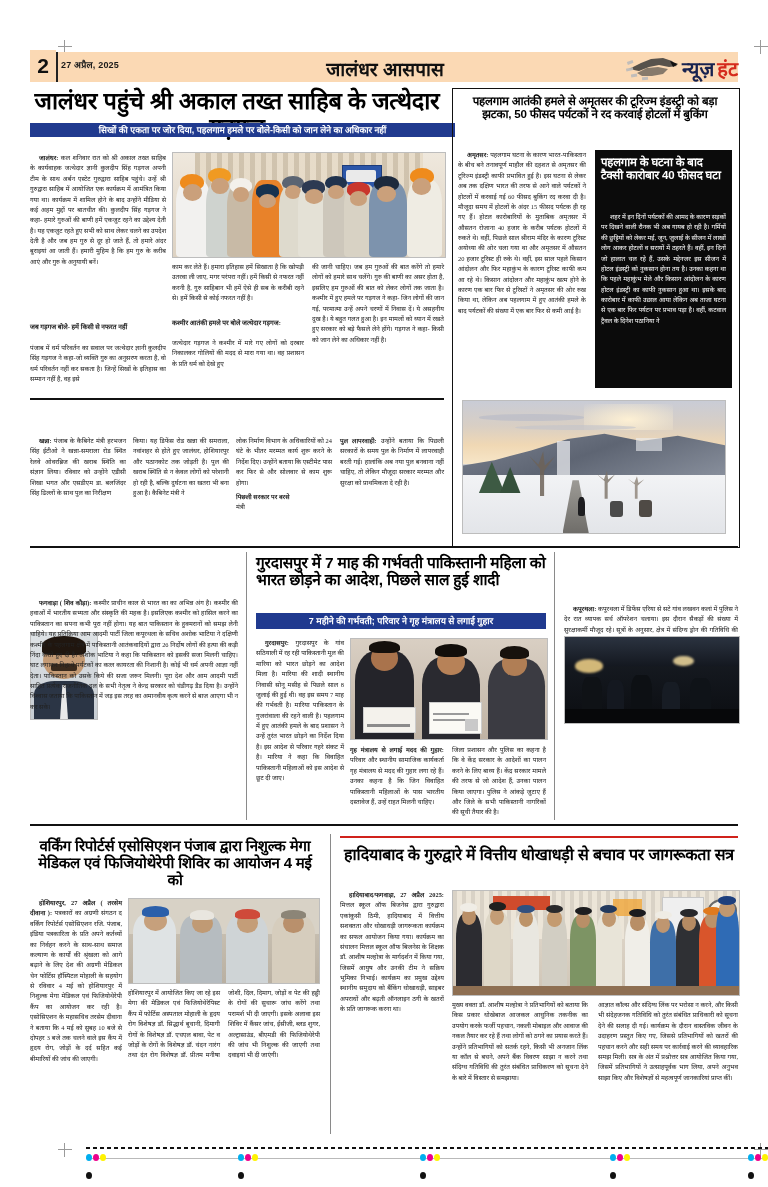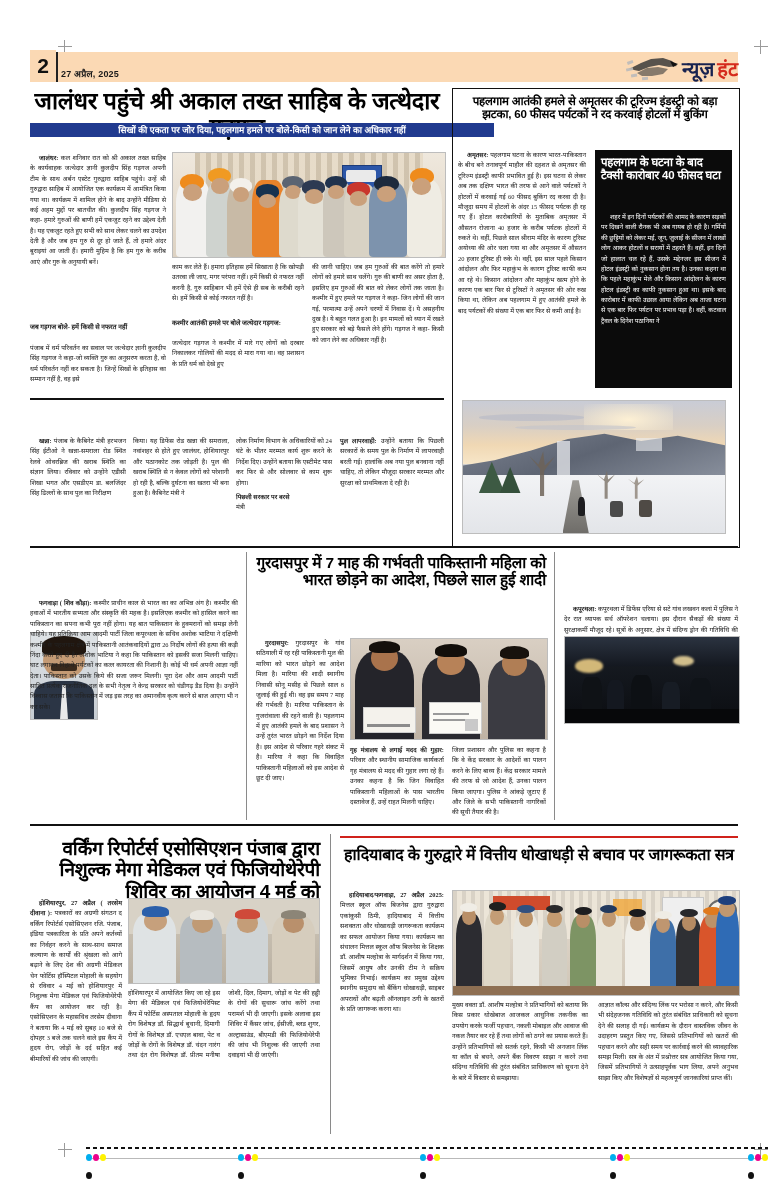--- a/index.html
+++ b/index.html
@@ -29,21 +29,21 @@
   .regdots i { display:inline-block; width:6px; height:7px; border-radius:50%; margin-right:1px; vertical-align:top;}
   .d-c { background:#00AEEF; } .d-m { background:#EC008C; } .d-y { background:#FFF200; } .d-k { background:#111; }
 
   
   .masthead { position:absolute; left:30px; top:52px; width:708px; height:30px;
       background:#fbd9b4; }
   .pageno { position:absolute; left:30px; top:50px; width:26px; height:32px;
       display:flex; align-items:center; justify-content:center;
       font-family:"Liberation Sans", sans-serif; font-weight:bold; font-size:21px; color:#111;
       background:#fbd9b4; }
-  .pagedate { position:absolute; left:61px; top:67px; font-size:9px; color:#1a1a1a;
+  .pagedate { position:absolute; left:61px; top:58px; font-size:9px; color:#1a1a1a;
       font-family:"Liberation Sans", sans-serif; font-weight:bold; letter-spacing:.2px;}
   .vdiv { position:absolute; left:56px; top:52px; width:2px; height:30px; background:#222; }
   .section-title { position:absolute; left:290px; top:56px; width:190px; text-align:center;
       font-family:"Liberation Sans", sans-serif; font-weight:bold; font-size:19px; color:#111; }
   .brand { position:absolute; right:30px; top:54px; height:28px; display:flex; align-items:center; gap:3px; }
   .brand .bird { width:54px; height:26px; position:relative; }
   .brand .txt1 { font-family:"Liberation Sans", sans-serif; font-weight:bold; font-size:20px; color:#17224f; }
   .brand .txt2 { font-family:"Liberation Sans", sans-serif; font-weight:bold; font-size:20px; color:#d52b1e; }
 
   
@@ -78,20 +78,21 @@
 
   <div class="cropmark cm-tl"></div>
   <div class="cropmark cm-tr"></div>
   <div class="cropmark cm-bl"></div>
   <div class="cropmark cm-br"></div>
 
   <div class="masthead"></div>
   <div class="pageno">2</div>
   <div class="vdiv"></div>
   <div class="pagedate">27 अप्रैल, 2025</div>
+  <div class="section-title">जालंधर आसपास</div>
 
   <div class="brand">
     <div class="bird">
       <svg width="54" height="26" viewBox="0 0 54 26">
         <g fill="#3a3a3a">
           <path d="M4 14 L16 8 L26 4 L38 3 L47 6 L52 11 L44 12 L34 10 L24 12 L14 16 Z" opacity=".85"></path>
           <path d="M12 18 L22 13 L33 12 L43 14 L38 19 L27 21 L17 21 Z" opacity=".6"></path>
           <path d="M45 6 L53 9 L48 12 Z" fill="#111"></path>
         </g>
         <g fill="#bbb" opacity=".9">
@@ -102,21 +103,21 @@
         </g>
       </svg>
     </div>
     <span class="txt1">न्यूज़</span>
     <span class="txt2">हंट</span>
   </div>
 
   <div style="position:absolute;left:30px;top:88px;width:414px;">
     <div class="hl" style="font-size:23.5px;text-align:center;">जालंधर पहुंचे श्री अकाल तख्त साहिब के जत्थेदार गड़गज</div>
   </div>
-  <div class="subbar" style="position:absolute;left:30px;top:123px;width:464px;height:14px;
+  <div class="subbar" style="position:absolute;left:30px;top:123px;width:425px;height:14px;
        font-size:8.8px;line-height:14px;">सिखों की एकता पर जोर दिया, पहलगाम हमले पर बोले-किसी को जान लेने का अधिकार नहीं</div>
 
   <div class="photo" style="left:172px;top:152px;width:272px;height:104px;">
     <div style="position:absolute;inset:0;background:linear-gradient(#efe8dd,#ddd2c2);"></div>
     <div style="position:absolute;left:8%;top:0;width:84%;height:62%;background:repeating-linear-gradient(90deg,#cbbda6 0 5px,#e6dac6 5px 11px);opacity:.85;"></div>
     <div style="position:absolute;left:62%;top:12%;width:14%;height:34%;background:#2c56a8;border:1px solid #1d3c7a;"></div>
     <div style="position:absolute;left:63.5%;top:16%;width:11%;height:12%;background:#eaeaea;border-radius:2px;"></div>
     <div class="crowd">
       <div class="pers" style="left:1%;width:13%;height:74%;background:#f2f1ef;"></div>
       <div class="turb" style="left:2.5%;top:20%;width:9%;height:16%;background:#ef8b1c;"></div>
@@ -160,21 +161,21 @@
 
   <div class="body-col" style="position:absolute;left:172px;top:262px;width:132px;">काम कर लेते हैं। हमारा इतिहास हमें सिखाता है कि खोपड़ी उतरवा ली जाए, मगर परंपरा नहीं। हमें किसी से नफरत नहीं करनी है, गुरु साहिबान भी हमें ऐसे ही सब के करीबी रहने से। हमें किसी से कोई नफरत नहीं है।</div>
   <div class="body-col" style="position:absolute;left:172px;top:318px;width:132px;font-weight:bold;font-size:6.6px;">कश्मीर आतंकी हमले पर बोले जत्थेदार गड़गज:</div>
   <div class="body-col" style="position:absolute;left:172px;top:338px;width:132px;">जत्थेदार गड़गज ने कश्मीर में मारे गए लोगों को दरबार निकालकर गोलियों की मदद से मारा गया था। वह प्रशासन के प्रति धर्म को देखे हुए</div>
 
   <div class="body-col" style="position:absolute;left:312px;top:262px;width:132px;">की जानी चाहिए। जब हम गुरुओं की बात करेंगे तो हमारे लोगों को हमारे साथ चलेंगे। गुरु की बाणी का असर होता है, इसलिए हम गुरुओं की बात को लेकर लोगों तक जाता है। कश्मीर में हुए हमले पर गड़गज ने कहा- जिन लोगों की जान गई, परमात्मा उन्हें अपने चरणों में निवास दें। ये असहनीय दुख है। ये बहुत गलत हुआ है। इन मामलों को ध्यान में रखते हुए सरकार को बड़े फैसले लेने होंगे। गड़गज ने कहा- किसी को जान लेने का अधिकार नहीं है।</div>
 
   <div class="rule" style="position:absolute;left:30px;top:398px;width:414px;height:2px;"></div>
 
   <div class="boxed" style="left:452px;top:88px;width:286px;height:458px;"></div>
-  <div class="hl" style="position:absolute;left:458px;top:94px;width:274px;font-size:11.6px;text-align:center;">पहलगाम आतंकी हमले से अमृतसर की टूरिज्म इंडस्ट्री को बड़ा झटका, 60 फीसद पर्यटकों ने रद करवाई होटलों में बुकिंग</div>
+  <div class="hl" style="position:absolute;left:458px;top:94px;width:274px;font-size:11.6px;text-align:center;">पहलगाम आतंकी हमले से अमृतसर की टूरिज्म इंडस्ट्री को बड़ा झटका, 50 फीसद पर्यटकों ने रद करवाई होटलों में बुकिंग</div>
 
   <div class="body-col" style="position:absolute;left:458px;top:150px;width:128px;">
     <span class="indent"><b>अमृतसर:</b>
       <span>पहलगाम घटना के कारण भारत-पाकिस्तान के बीच बने तनावपूर्ण माहौल की दहशत से अमृतसर की टूरिज्म इंडस्ट्री काफी प्रभावित हुई है।
 इस घटना से लेकर अब तक दक्षिण भारत की तरफ से आने वाले पर्यटकों ने होटलों में करवाई गई 60 फीसद बुकिंग रद करवा दी है। मौजूदा समय में होटलों के अंदर 15 फीसद पर्यटक ही रह गए हैं। होटल कारोबारियों के मुताबिक अमृतसर में औसतन रोजाना 40 हजार के करीब पर्यटक होटलों में रुकते थे। वहीं, पिछले साल श्रीराम मंदिर के कारण टूरिस्ट अयोध्या की ओर चला गया था और अमृतसर में औसतन 20 हजार टूरिस्ट ही रुके थे। वहीं, इस साल पहले किसान आंदोलन और फिर महाकुंभ के कारण टूरिस्ट काफी कम आ रहे थे। किसान आंदोलन और महाकुंभ खत्म होने के कारण एक बार फिर से टूरिस्टों ने अमृतसर की ओर रुख किया था, लेकिन अब पहलगाम में हुए आतंकी हमले के बाद पर्यटकों की संख्या में एक बार फिर से कमी आई है।</span></span>
   </div>
 
   <div style="position:absolute;left:595px;top:150px;width:137px;height:238px;background:#0b0b0b;">
     <div class="hl" style="position:absolute;left:6px;top:6px;width:125px;font-size:11.5px;color:#fff;">पहलगाम के घटना के बाद टैक्सी कारोबार 40 फीसद घटा</div>
     <div class="body-col" style="position:absolute;left:6px;top:62px;width:125px;color:#fff;">
@@ -235,21 +236,23 @@
     <div style="position:absolute;left:30%;top:36%;width:40%;height:8%;background:#3a2a1d;border-radius:2px;"></div>
     <div style="position:absolute;left:4%;bottom:0;width:92%;height:44%;background:#2b3545;border-radius:34% 34% 0 0;"></div>
     <div style="position:absolute;left:38%;bottom:0;width:24%;height:40%;background:#e9e9e9;clip-path:polygon(40% 0,60% 0,75% 100%,25% 100%);"></div>
   </div>
   <div class="body-col" style="position:absolute;left:30px;top:598px;width:208px;">
     <span class="indent"><b>फगवाड़ा ( शिव कौड़ा):</b>
       <span>कश्मीर प्राचीन काल से भारत का का अभिन्न अंग है। कश्मीर की हवाओं में भारतीय सभ्यता और संस्कृति की महक है। इसलिएक कश्मीर को हासिल करने का पाकिस्तान का सपना कभी पूरा नहीं होगा। यह बात पाकिस्तान के हुक्मरानों को समझ लेनी चाहिये। यह प्रतिक्रिया आम आदमी पार्टी जिला कपूरथला के सचिव अशोक भाटिया ने दक्षिणी कश्मीर के पहलगाम क्षेत्र में पाकिस्तानी आतंकवादियों द्वारा 26 निर्दोष लोगों की हत्या की कड़ी निंदा करते हुए दी है। अशोक भाटिया ने कहा कि पाकिस्तान को इसकी सजा मिलनी चाहिए। घाट लगाकर निहत्थे पर्यटकों का कत्ल कायरता की निशानी है। कोई भी धर्म अपनी आज्ञा नहीं देता। पाकिस्तान को उसके किये की सजा जरूर मिलनी। पूरा देश और आम आदमी पार्टी साहित प्रत्येक राजनीतिक दल के सभी नेतृत्व ने केन्द्र सरकार को चंडीगढ़ डैड दिया है। उन्होंने विश्वास जताया कि पाकिस्तान में जड़ इस तरह का अमानवीय कृत्य करने से बाज आएगा भी न कर सके।</span></span>
   </div>
   <div class="col-div" style="left:246px;top:552px;height:268px;"></div>
 
-  <div class="hl" style="position:absolute;left:256px;top:554px;width:290px;font-size:15.5px;text-align:right;">गुरदासपुर में 7 माह की गर्भवती पाकिस्तानी महिला को भारत छोड़ने का आदेश, पिछले साल हुई शादी</div>
+  <div class="hl" style="position:absolute;left:256px;top:554px;width:290px;font-size:15.5px;text-align:left;">गुरदासपुर में 7 माह की गर्भवती पाकिस्तानी महिला को भारत छोड़ने का आदेश, पिछले साल हुई शादी</div>
+  <div class="subbar" style="position:absolute;left:256px;top:613px;width:290px;height:16px;
+       font-size:9px;line-height:16px;">7 महीने की गर्भवती; परिवार ने गृह मंत्रालय से लगाई गुहार</div>
 
   <div class="photo" style="left:350px;top:638px;width:196px;height:100px;">
     <div style="position:absolute;inset:0;background:linear-gradient(#d9cfc3,#bfb3a4);"></div>
     <div style="position:absolute;left:2%;bottom:0;width:30%;height:88%;background:#24242a;border-radius:34% 34% 0 0;"></div>
     <div style="position:absolute;left:10%;top:6%;width:14%;height:26%;border-radius:50%;background:#a9734c;"></div>
     <div style="position:absolute;left:9%;top:2%;width:16%;height:12%;border-radius:50% 50% 30% 30%;background:#15100c;"></div>
     <div style="position:absolute;left:36%;bottom:0;width:30%;height:82%;background:#2a2a30;border-radius:34% 34% 0 0;"></div>
     <div style="position:absolute;left:44%;top:10%;width:14%;height:26%;border-radius:50%;background:#b78258;"></div>
     <div style="position:absolute;left:43%;top:5%;width:16%;height:13%;border-radius:50% 50% 30% 30%;background:#120e0a;"></div>
     <div style="position:absolute;left:70%;bottom:0;width:29%;height:80%;background:#3b3b42;border-radius:34% 34% 0 0;"></div>
@@ -287,21 +290,21 @@
     <div style="position:absolute;left:10%;bottom:0;width:11%;height:54%;background:#0f1216;border-radius:30% 30% 0 0;"></div>
     <div style="position:absolute;left:24%;bottom:0;width:10%;height:50%;background:#141820;border-radius:30% 30% 0 0;"></div>
     <div style="position:absolute;left:38%;bottom:0;width:12%;height:56%;background:#0d1014;border-radius:30% 30% 0 0;"></div>
     <div style="position:absolute;left:56%;bottom:0;width:10%;height:48%;background:#171c24;border-radius:30% 30% 0 0;"></div>
     <div style="position:absolute;left:72%;bottom:0;width:12%;height:52%;background:#0f1318;border-radius:30% 30% 0 0;"></div>
     <div style="position:absolute;left:0;right:0;bottom:0;height:16%;background:#07080a;"></div>
   </div>
 
   <div class="rule" style="position:absolute;left:30px;top:824px;width:708px;height:2px;"></div>
 
-  <div class="hl" style="position:absolute;left:30px;top:838px;width:290px;font-size:19px;text-align:right;">वर्किंग रिपोर्टर्स एसोसिएशन पंजाब द्वारा निशुल्क मेगा मेडिकल एवं फिजियोथेरेपी शिविर का आयोजन 4 मई को</div>
+  <div class="hl" style="position:absolute;left:30px;top:838px;width:290px;font-size:15px;text-align:center;">वर्किंग रिपोर्टर्स एसोसिएशन पंजाब द्वारा निशुल्क मेगा मेडिकल एवं फिजियोथेरेपी शिविर का आयोजन 4 मई को</div>
   <div class="photo" style="left:128px;top:898px;width:190px;height:84px;">
     <div style="position:absolute;inset:0;background:linear-gradient(#cfc7b9,#b9b0a2);"></div>
     <div style="position:absolute;left:0;right:0;top:0;height:42%;background:#d8d2c6;"></div>
     <div style="position:absolute;left:2%;bottom:0;width:23%;height:82%;background:#dfe3e4;border-radius:28% 28% 0 0;"></div>
     <div style="position:absolute;left:8%;top:14%;width:12%;height:24%;border-radius:50%;background:#c6a07c;"></div>
     <div style="position:absolute;left:7%;top:8%;width:14%;height:13%;border-radius:50% 50% 28% 28%;background:#2b5faa;"></div>
     <div style="position:absolute;left:27%;bottom:0;width:22%;height:80%;background:#b6bcc0;border-radius:28% 28% 0 0;"></div>
     <div style="position:absolute;left:33%;top:18%;width:11%;height:23%;border-radius:50%;background:#c09a74;"></div>
     <div style="position:absolute;left:32%;top:13%;width:13%;height:12%;border-radius:50% 50% 28% 28%;background:#e9e6df;"></div>
     <div style="position:absolute;left:51%;bottom:0;width:22%;height:80%;background:#cfd4d6;border-radius:28% 28% 0 0;"></div>

